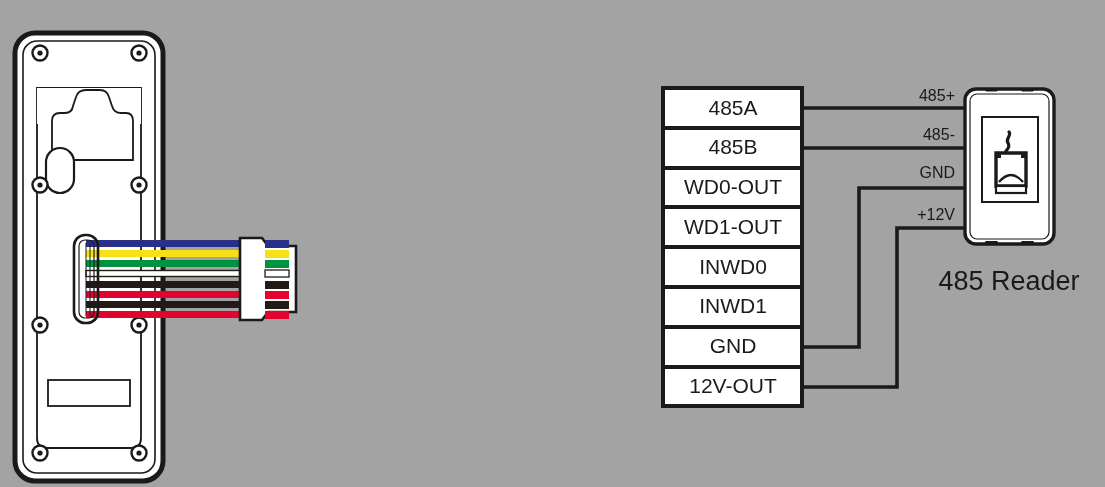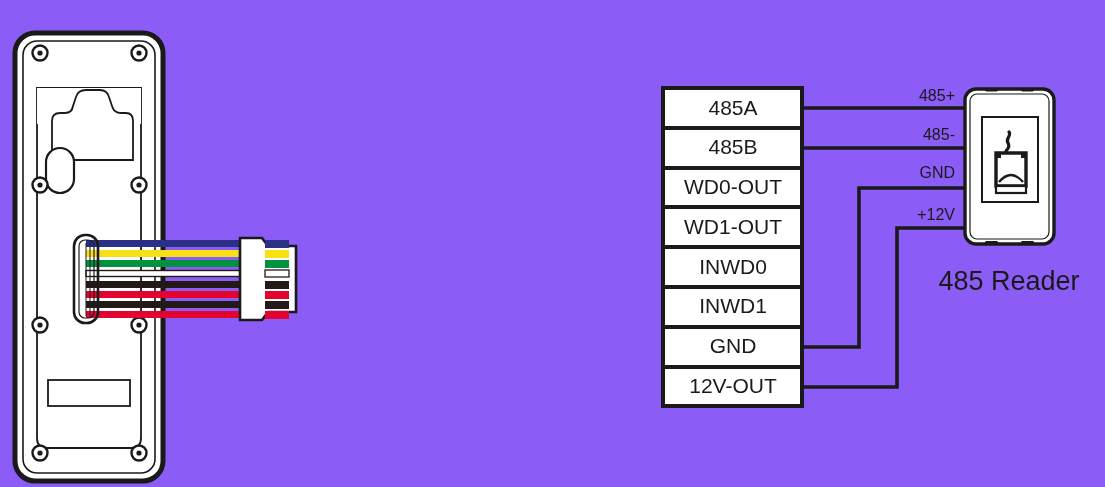--- a/index.html
+++ b/index.html
@@ -7,21 +7,21 @@
     padding: 0;
     background: #ffffff;
   }
   body {
     font-family: "Liberation Sans", sans-serif;
   }
   #diagram-root {
     position: relative;
     width: 1105px;
     height: 487px;
-    background: #8b5cf6;
+    background: #a3a3a3;
     overflow: hidden;
   }
   #diagram-svg {
     position: absolute;
     left: 0;
     top: 0;
     width: 1105px;
     height: 487px;
     display: block;
   }

